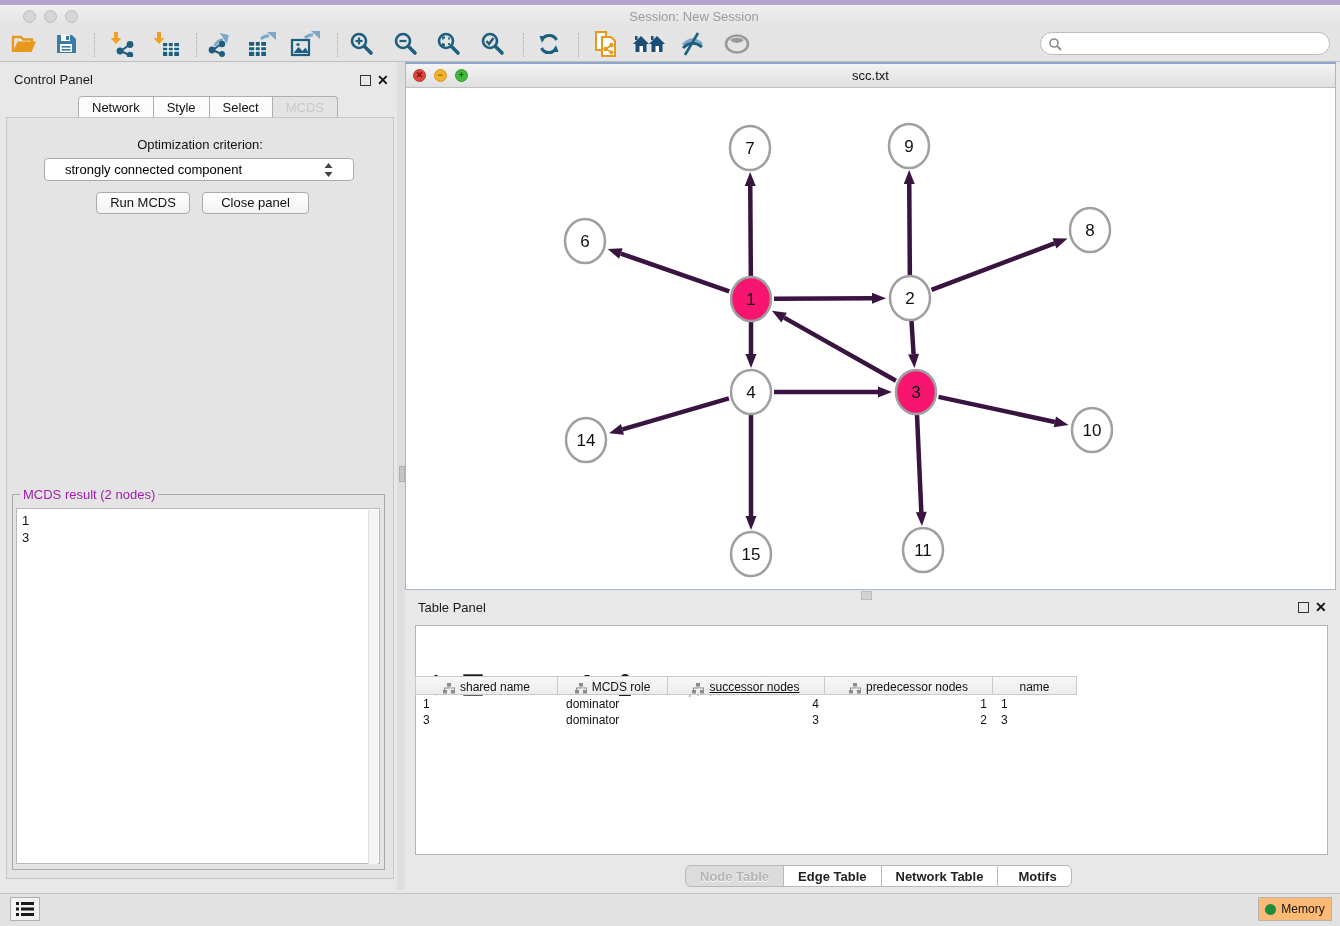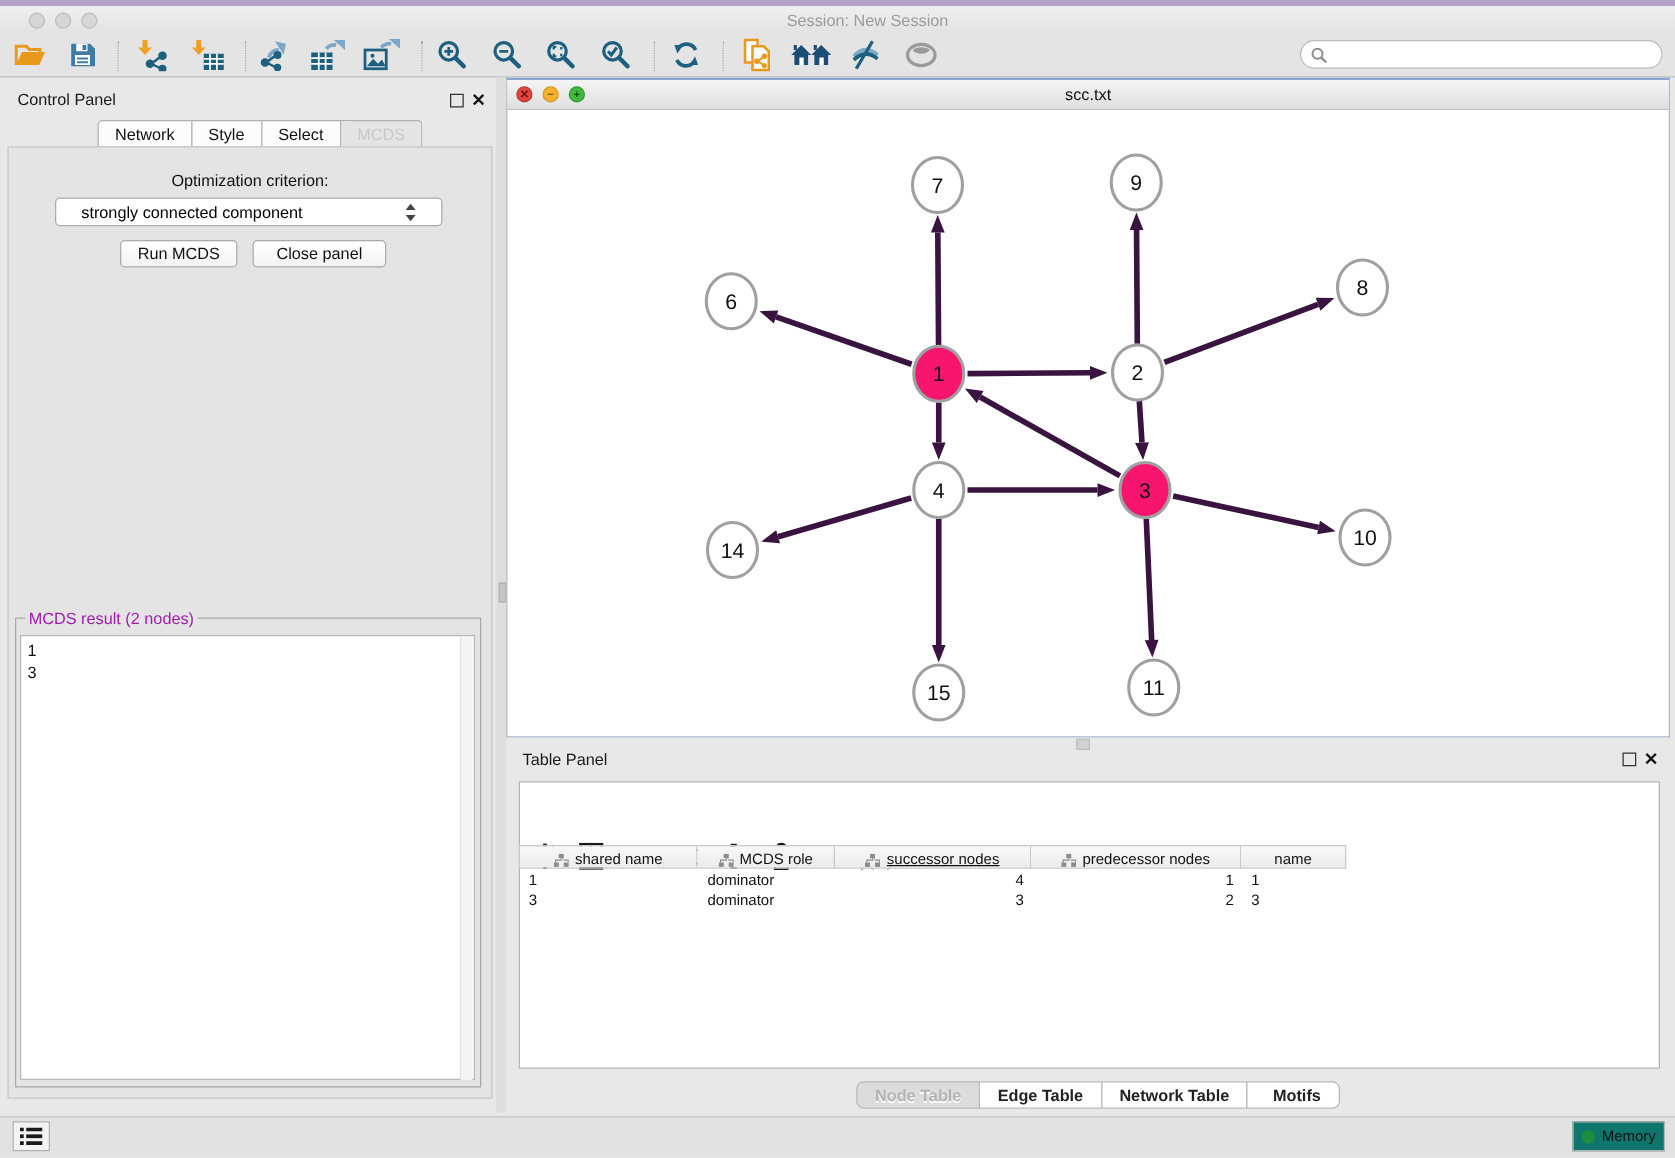--- a/index.html
+++ b/index.html
@@ -57,21 +57,21 @@
   .td{font-size:12px;color:#111;box-sizing:border-box;padding:0 7px;line-height:16px;white-space:nowrap;}
   
   #tp-tabs{left:685px;top:865px;height:22px;display:flex;}
   .btab{height:22px;line-height:22px;padding:0 14px;font-size:13px;font-weight:bold;background:#FFFFFF;border:1px solid #B8B8B8;margin-left:-1px;color:#222;box-sizing:border-box;}
   .btab:first-child{border-radius:6px 0 0 6px;margin-left:0;}
   .btab:last-child{border-radius:0 6px 6px 0;padding-left:20px;}
   .btab.active{background:#DCDCDC;color:#B3B3B3;text-shadow:0 1px 0 #FFF;}
   
   #statusbar{left:0;top:893px;width:1340px;height:33px;background:#E2E2E2;border-top:1px solid #C2C2C2;box-sizing:border-box;}
   #list-btn{left:10px;top:897px;width:30px;height:24px;background:#F3F3F3;border:1px solid #B0B0B0;box-sizing:border-box;}
-  #memory-btn{left:1258px;top:897px;width:74px;height:24px;background:#0f766e;border:1px solid #B4B4B4;box-sizing:border-box;display:flex;align-items:center;justify-content:center;gap:5px;font-size:12px;color:#111;}
+  #memory-btn{left:1258px;top:897px;width:74px;height:24px;background:#fdba74;border:1px solid #B4B4B4;box-sizing:border-box;display:flex;align-items:center;justify-content:center;gap:5px;font-size:12px;color:#111;}
   #memory-dot{width:11px;height:11px;border-radius:50%;background:#1E8E3E;}
   svg{display:block;}
 </style>
 </head>
 <body>
 
 <div id="topstrip" class="abs"></div>
 <div id="titlebar" class="abs">
   <span class="tl tl-gray abs" style="left:23px;top:5px;"></span>
   <span class="tl tl-gray abs" style="left:44px;top:5px;"></span>

